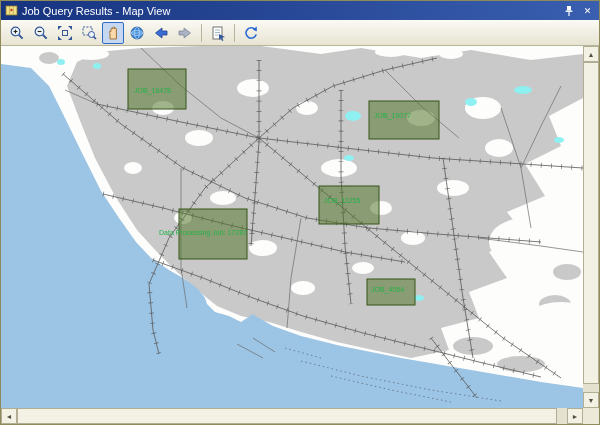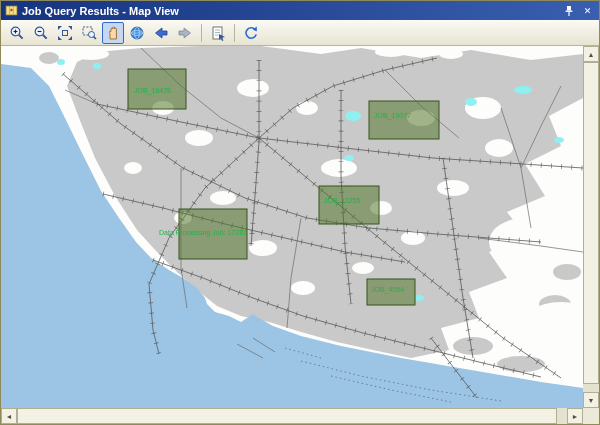--- a/index.html
+++ b/index.html
@@ -1,21 +1,21 @@
 <!DOCTYPE html>
 <html><head>
 <meta charset="utf-8">
 <style>
   * { margin:0; padding:0; box-sizing:border-box; }
   html,body { width:600px; height:425px; font-family:"Liberation Sans",sans-serif; background:#fff; }
   .window { width:600px; height:425px; border:1px solid #8f8a5a; display:flex; flex-direction:column; background:#ece9d8; overflow:hidden; }
 
   
   .titlebar { height:19px; flex:0 0 19px; background:linear-gradient(to right,#16337f,#3a5fb0); display:flex; align-items:center; padding:0 4px; gap:4px; }
-  .title-text { color:#fff; font-size:11px; font-weight:bold; flex:1; white-space:nowrap; overflow:hidden; }
+  .title-text { color:#fff; font-size:11px; font-weight:normal; flex:1; white-space:nowrap; overflow:hidden; }
   .tb-btn { width:15px; height:14px; display:flex; align-items:center; justify-content:center; color:#fff; font-size:9px; cursor:default; }
 
   
   .toolbar { height:26px; flex:0 0 26px; background:linear-gradient(#fbfaf4,#e7e4d2); border-bottom:1px solid #b8b49c; display:flex; align-items:center; padding:0 5px; gap:2px; }
   .tool { width:22px; height:22px; display:flex; align-items:center; justify-content:center; border:1px solid transparent; border-radius:2px; }
   .tool.selected { background:#c6d7f1; border-color:#316ac5; }
   .sep { width:1px; height:18px; background:#b8b49c; margin:0 3px; flex:0 0 1px; }
 
   
   .content { flex:1; display:flex; flex-direction:column; min-height:0; }

